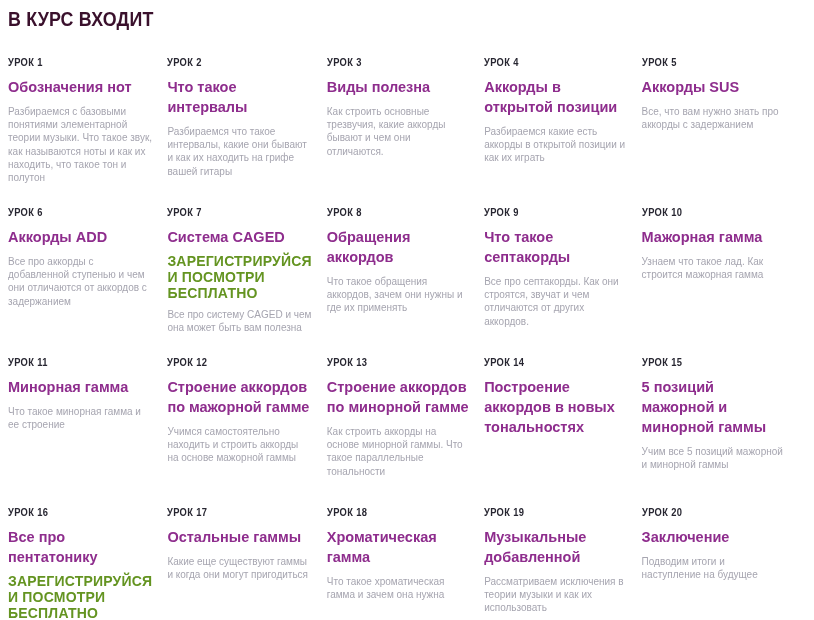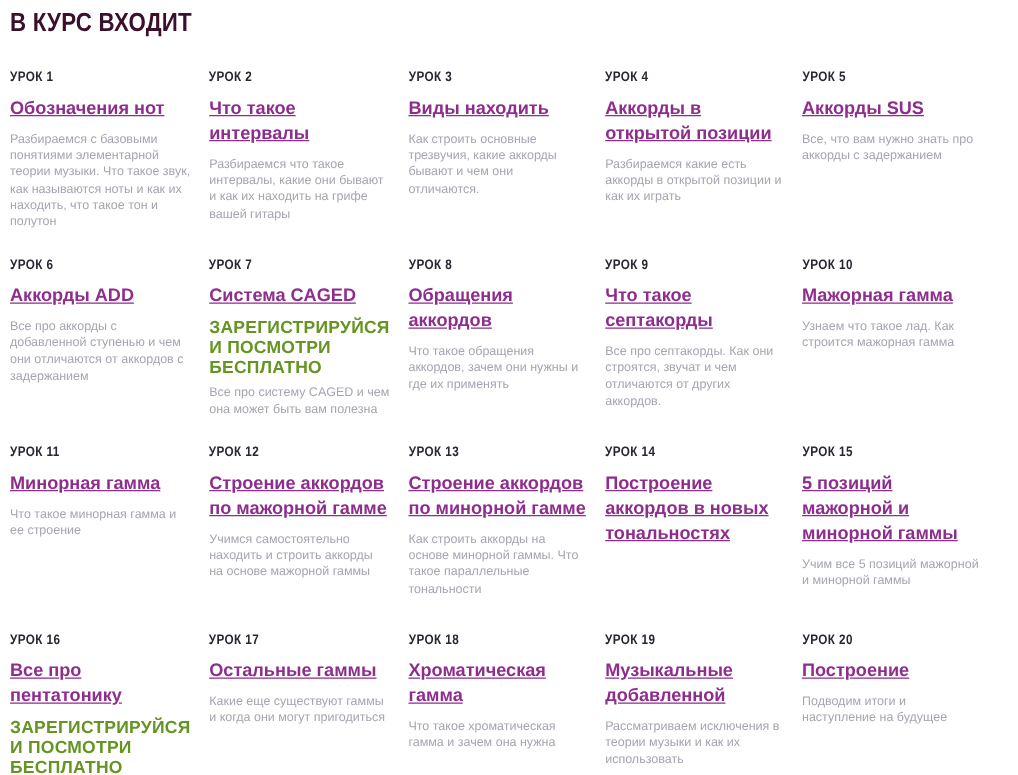--- a/index.html
+++ b/index.html
@@ -42,21 +42,20 @@
     transform-origin: left center;
     white-space: nowrap;
     margin-bottom: 9px;
   }
   .lesson-title {
     font-size: 14.5px;
     font-weight: bold;
     color: var(--lesson-title-color, #8e2d8d);
     line-height: 1.38;
     margin-bottom: 8px;
-    text-decoration: underline;
   }
   .lesson-free {
     font-size: 14px;
     font-weight: bold;
     color: var(--free-color, #649421);
     line-height: 1.15;
     letter-spacing: 0.2px;
     text-transform: uppercase;
     margin: -2px 0 7px 0;
     cursor: pointer;
@@ -82,21 +81,21 @@
 
   <div class="lesson-card">
     <div class="lesson-label">УРОК 2</div>
     <div class="lesson-title">Что такое интервалы</div>
 
     <div class="lesson-desc">Разбираемся что такое интервалы, какие они бывают и как их находить на грифе вашей гитары</div>
   </div>
 
   <div class="lesson-card">
     <div class="lesson-label">УРОК 3</div>
-    <div class="lesson-title">Виды находить</div>
+    <div class="lesson-title">Виды полезна</div>
 
     <div class="lesson-desc">Как строить основные трезвучия, какие аккорды бывают и чем они отличаются.</div>
   </div>
 
   <div class="lesson-card">
     <div class="lesson-label">УРОК 4</div>
     <div class="lesson-title">Аккорды в открытой позиции</div>
 
     <div class="lesson-desc">Разбираемся какие есть аккорды в открытой позиции и как их играть</div>
   </div>
@@ -200,18 +199,18 @@
 
   <div class="lesson-card">
     <div class="lesson-label">УРОК 19</div>
     <div class="lesson-title">Музыкальные добавленной</div>
 
     <div class="lesson-desc">Рассматриваем исключения в теории музыки и как их использовать</div>
   </div>
 
   <div class="lesson-card">
     <div class="lesson-label">УРОК 20</div>
-    <div class="lesson-title">Построение</div>
+    <div class="lesson-title">Заключение</div>
 
     <div class="lesson-desc">Подводим итоги и наступление на будущее</div>
   </div>
 </div>
 </div>
 
 </body></html>

